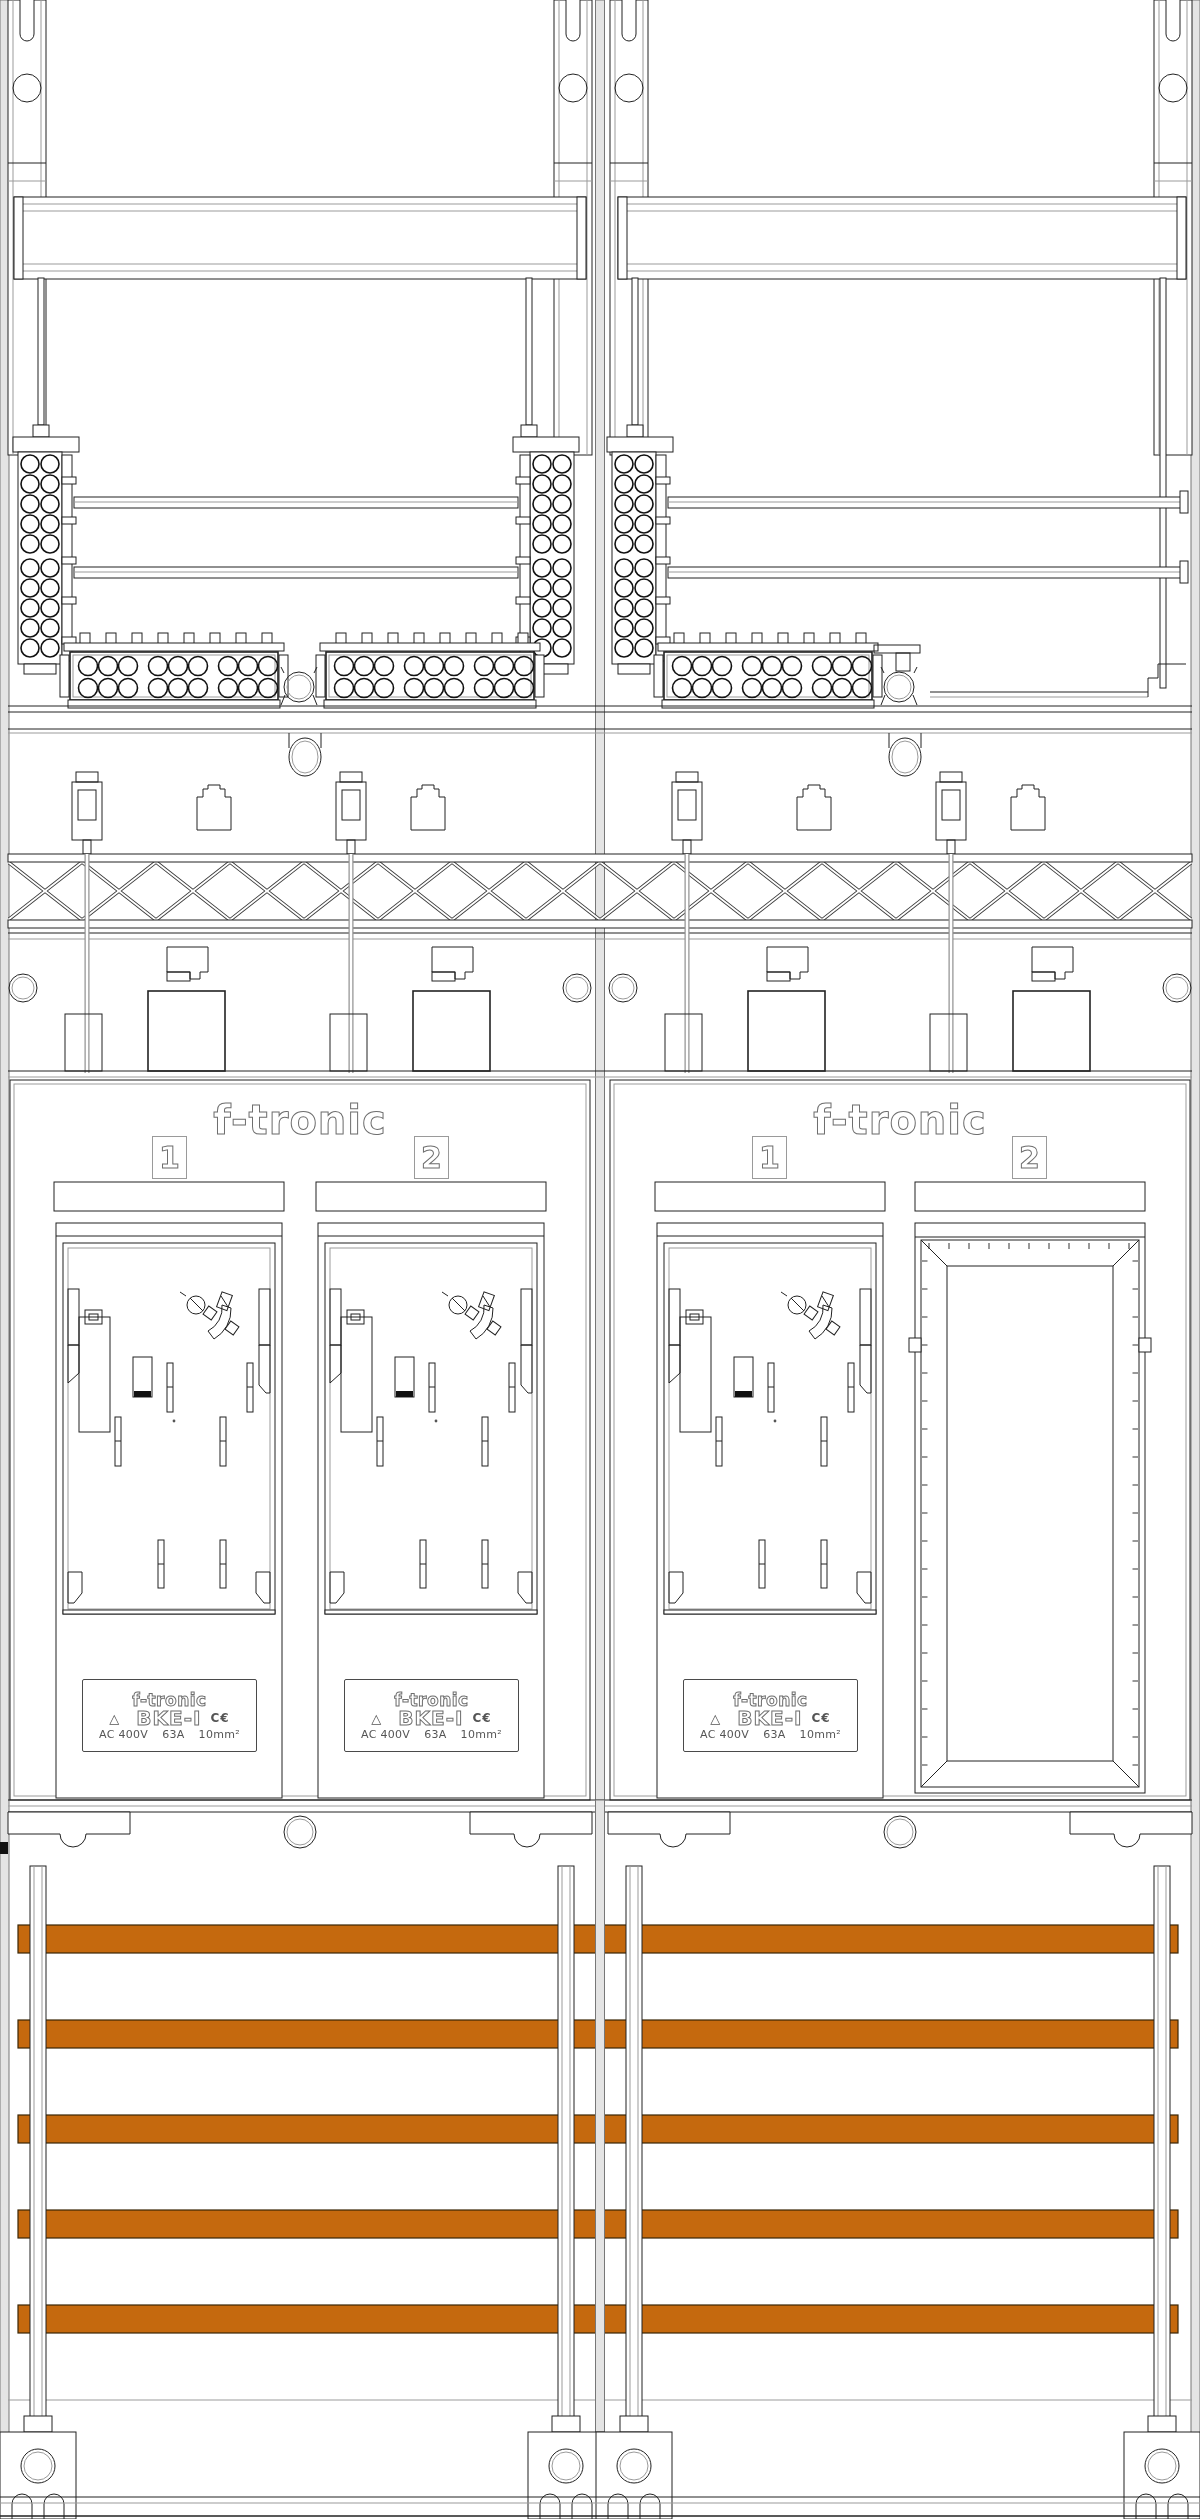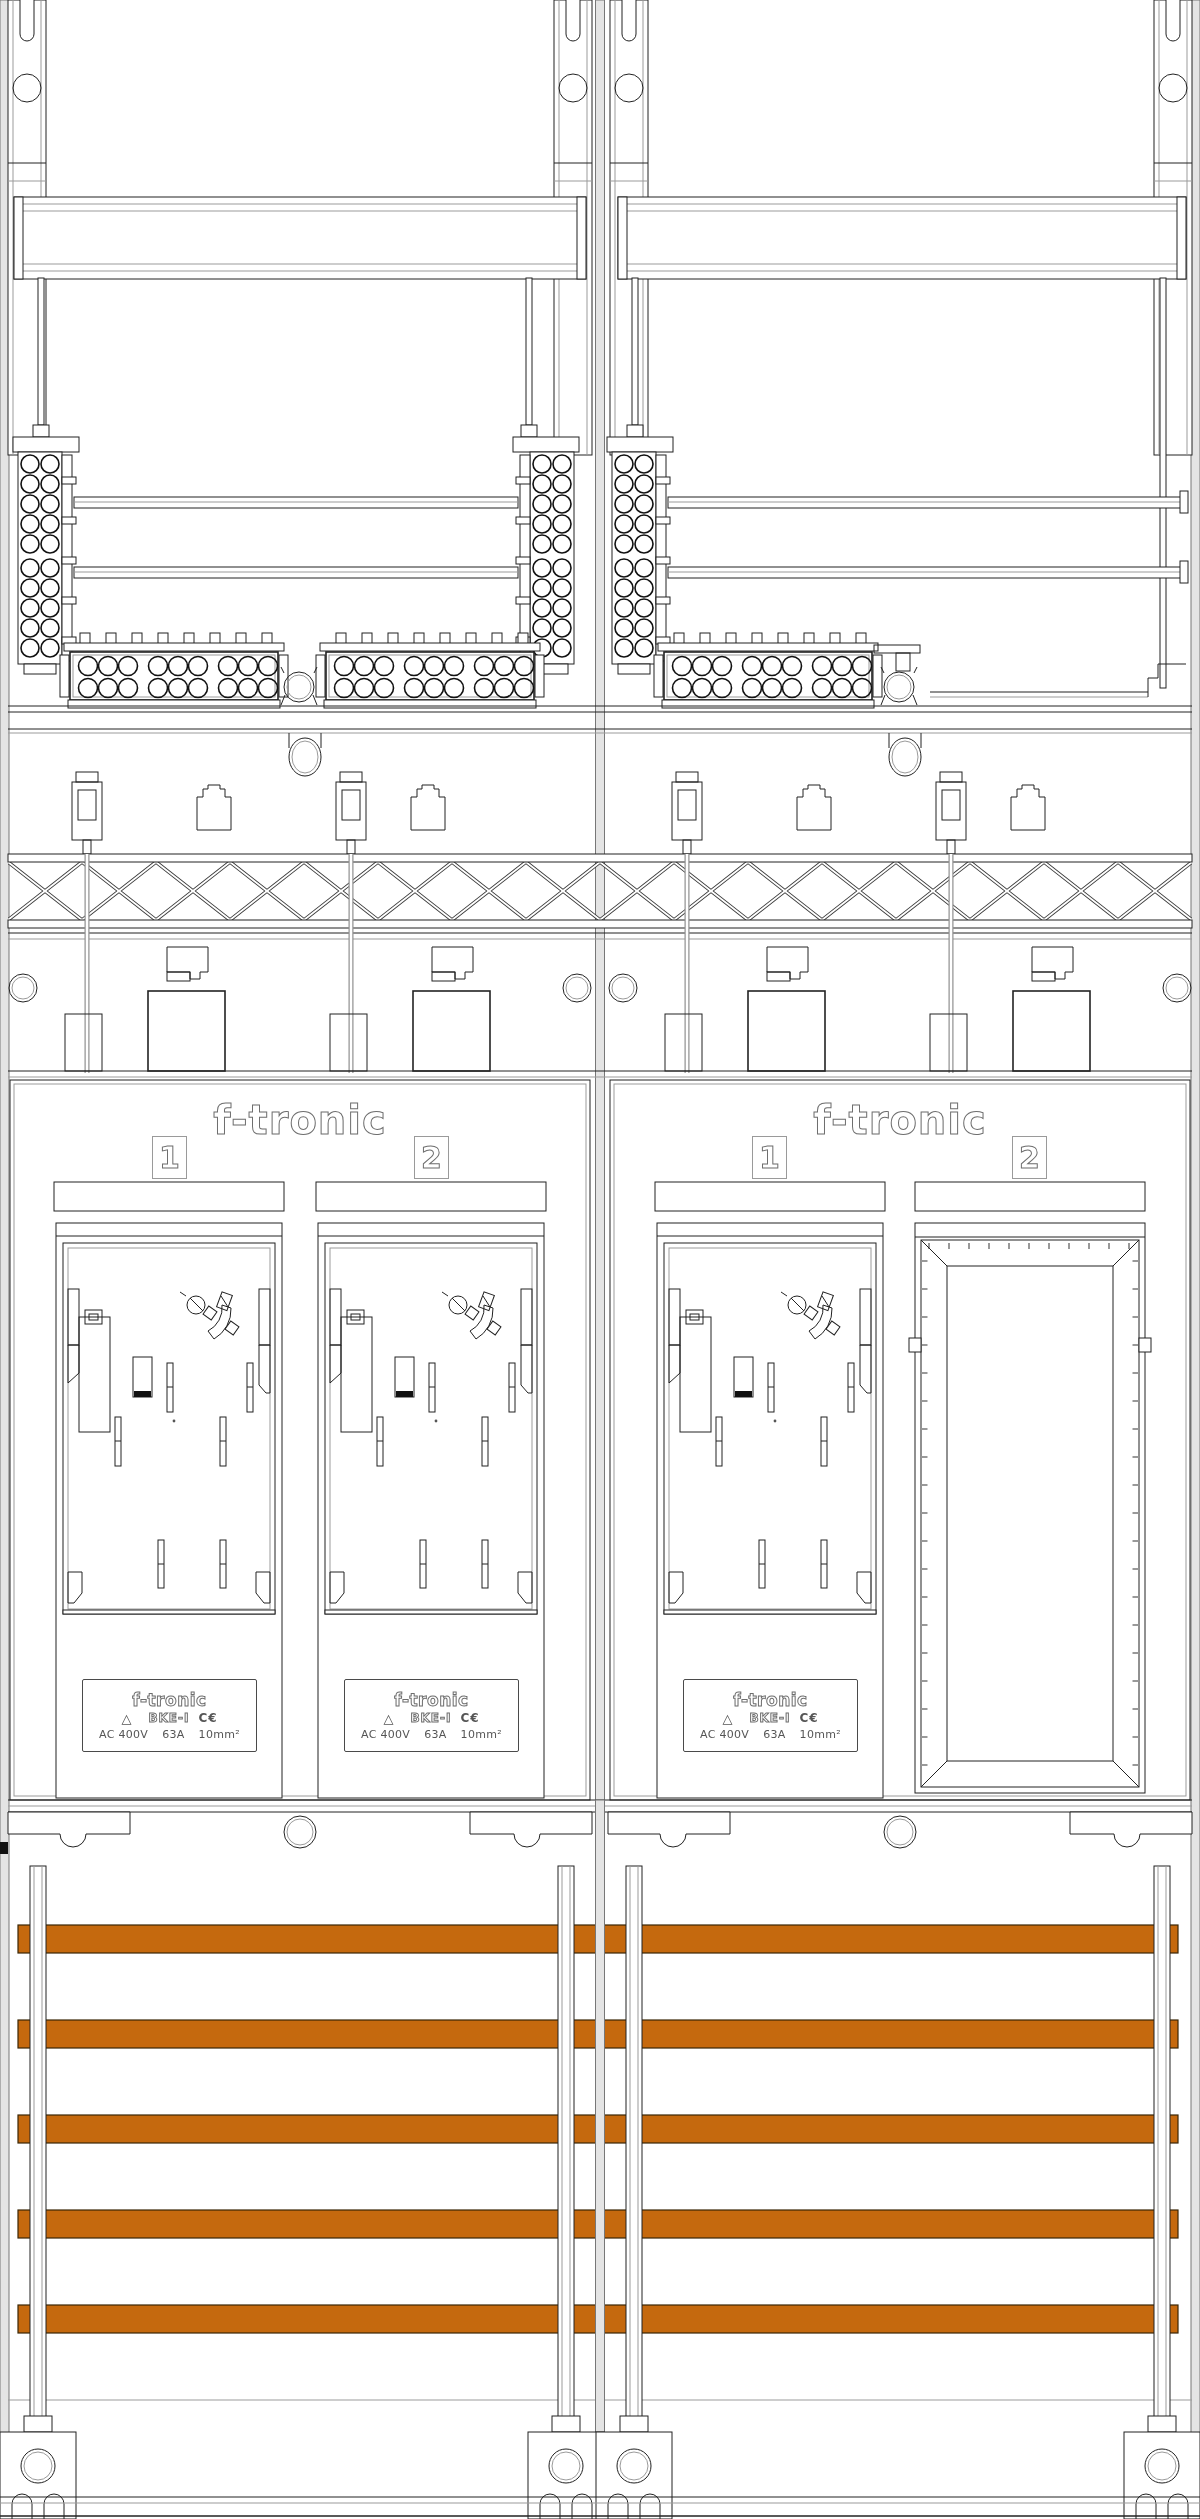--- a/index.html
+++ b/index.html
@@ -20,21 +20,21 @@
   
   .ovl{position:absolute;z-index:5;}
   .outl{color:#8a8a8a;-webkit-text-fill-color:#ffffff;-webkit-text-stroke:1px #6e6e6e;}
   .logo{width:300px;text-align:center;font-size:40px;font-weight:bold;letter-spacing:1px;line-height:46px;}
   .badge{width:35px;height:43px;border:1.5px solid #9a9a9a;display:flex;align-items:center;justify-content:center;
          font-size:30px;font-weight:bold;box-sizing:border-box;background:transparent;}
   .mlabel{width:175px;height:73px;border:1.5px solid #4a4a4a;border-radius:2px;box-sizing:border-box;
           display:flex;flex-direction:column;align-items:center;justify-content:center;gap:1px;background:#fff;}
   .mlabel .r1{font-size:17px;font-weight:bold;letter-spacing:.5px;line-height:18px;}
   .mlabel .r2{display:flex;align-items:center;gap:9px;line-height:17px;}
-  .mlabel .r2 .model{font-size:12px;font-weight:bold;letter-spacing:1px;margin-left:8px;}
+  .mlabel .r2 .model{font-size:20px;font-weight:bold;letter-spacing:1px;margin-left:8px;}
   .mlabel .r2 .ce{font-size:12px;color:#555;font-weight:bold;letter-spacing:1px;}
   .mlabel .r2 .vde{font-size:13px;color:#555;line-height:13px;}
   .mlabel .r3{display:flex;gap:14px;font-size:11px;font-weight:normal;color:#555;line-height:13px;letter-spacing:.3px;}
 </style>
 </head>
 <body>
 
 <div class="canvas">
 
 <svg width="1200" height="2519" viewBox="0 0 1200 2519">

